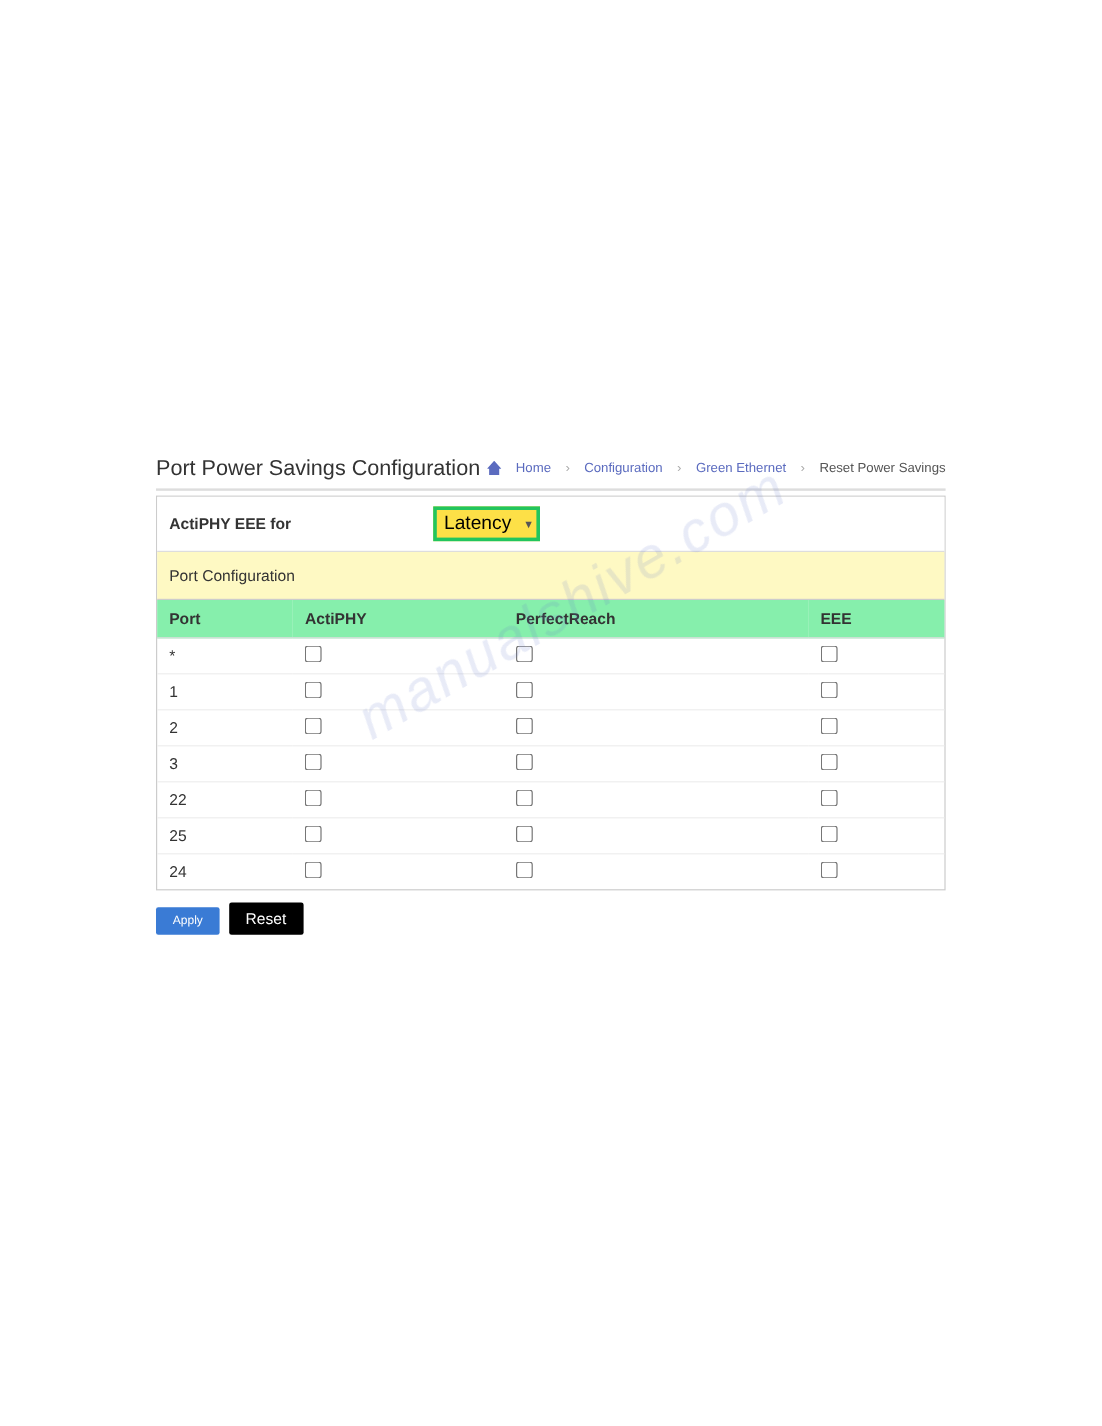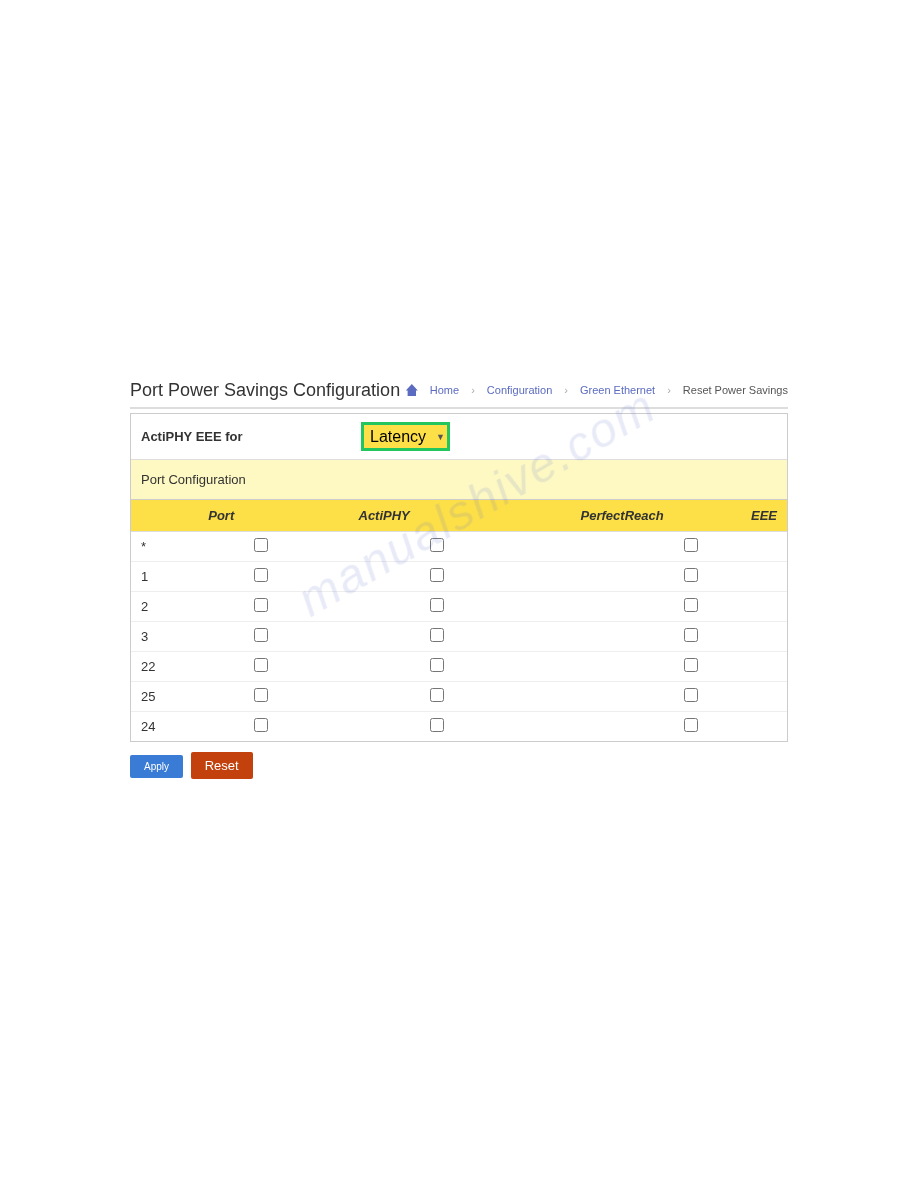--- a/index.html
+++ b/index.html
@@ -113,27 +113,26 @@
       font-size: 13px;
       border-bottom: 1px solid #ccc;
     }
 
     .port-table {
       width: 100%;
       border-collapse: collapse;
     }
 
     .port-table th {
-      text-align: right;
+      text-align: left;
       padding: 8px 10px;
       font-weight: bold;
       font-size: 13px;
       border-bottom: 1px solid #ddd;
-      background: #fde047;
-      font-style: italic;
+      background: #86efac;
     }
 
     .port-table td {
       padding: 6px 10px;
       border-bottom: 1px solid #eee;
       vertical-align: middle;
     }
 
     .port-table tr:last-child td {
       border-bottom: none;
@@ -151,21 +150,21 @@
       color: #fff;
       border: none;
       padding: 6px 14px;
       font-size: 10px;
       cursor: pointer;
       border-radius: 2px;
       margin-right: 4px;
     }
 
     .btn-reset {
-      background: #c2410c;
+      background: #000000;
       color: #fff;
       border: none;
       padding: 6px 14px;
       font-size: 13px;
       cursor: pointer;
       border-radius: 2px;
     }
 
     .button-row {
       padding: 10px 0;

